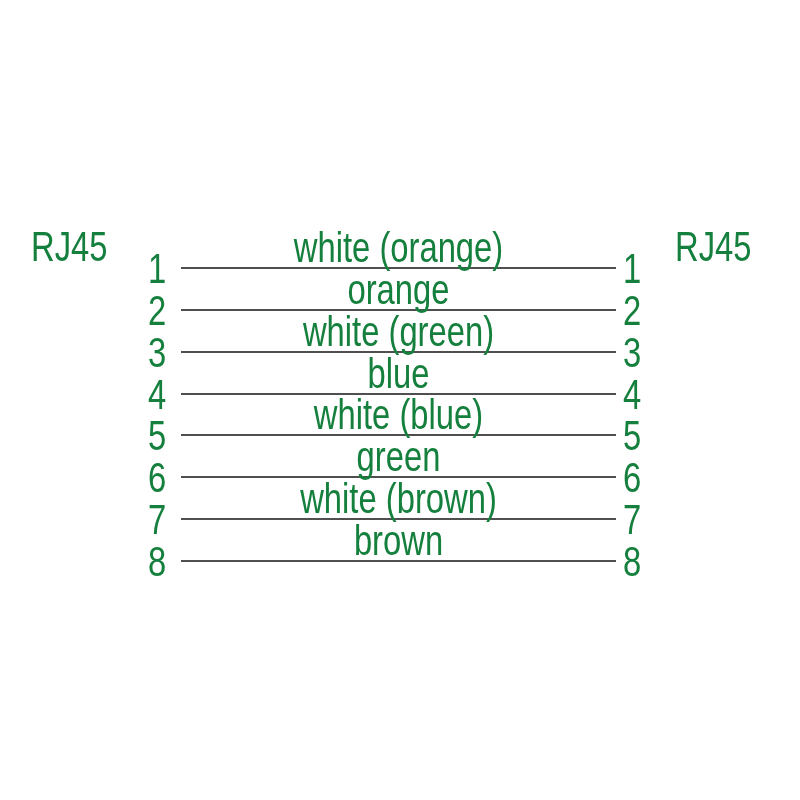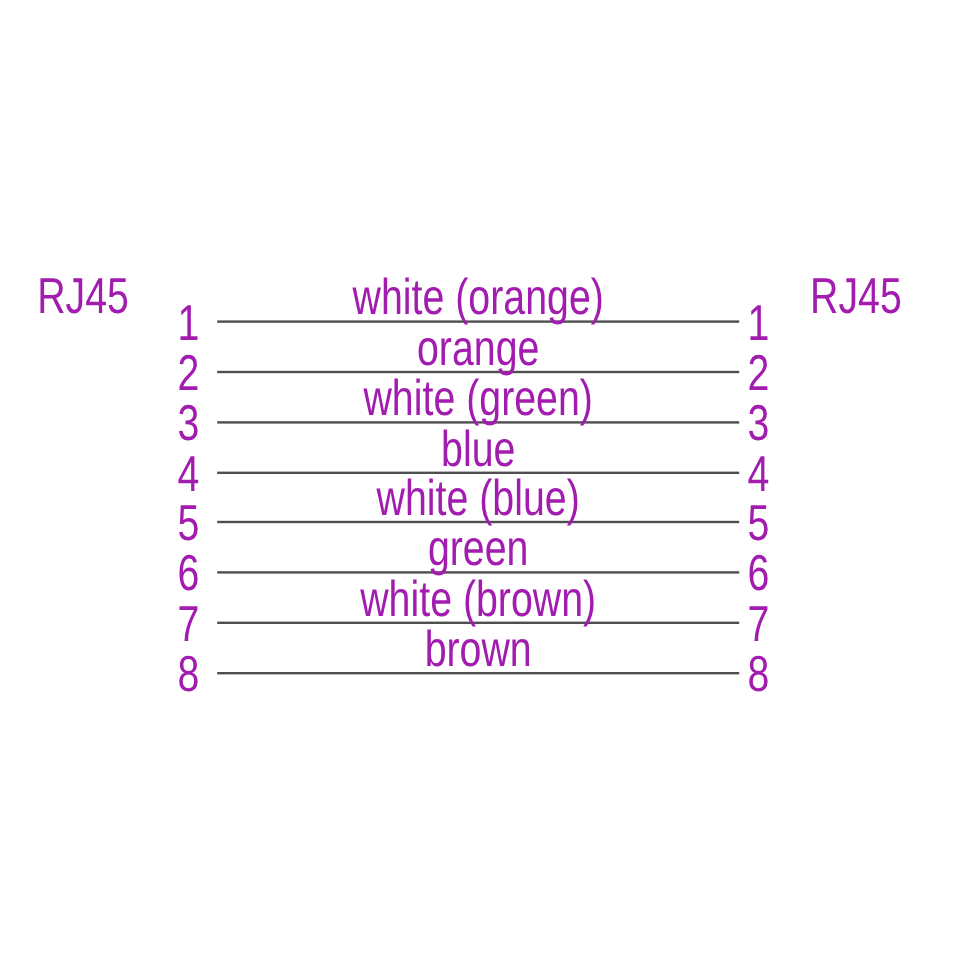--- a/index.html
+++ b/index.html
@@ -7,21 +7,21 @@
     padding: 0;
     background: #ffffff;
   }
   .canvas {
     position: relative;
     width: 800px;
     height: 800px;
     background: #ffffff;
     overflow: hidden;
     font-family: "Liberation Sans", sans-serif;
-    color: #a21caf;
+    color: #15803d;
   }
   .rj45 {
     position: absolute;
     top: 226px;
     font-size: 42px;
     line-height: 42px;
     white-space: nowrap;
     transform: scaleX(0.78);
     transform-origin: 0 50%;
   }

